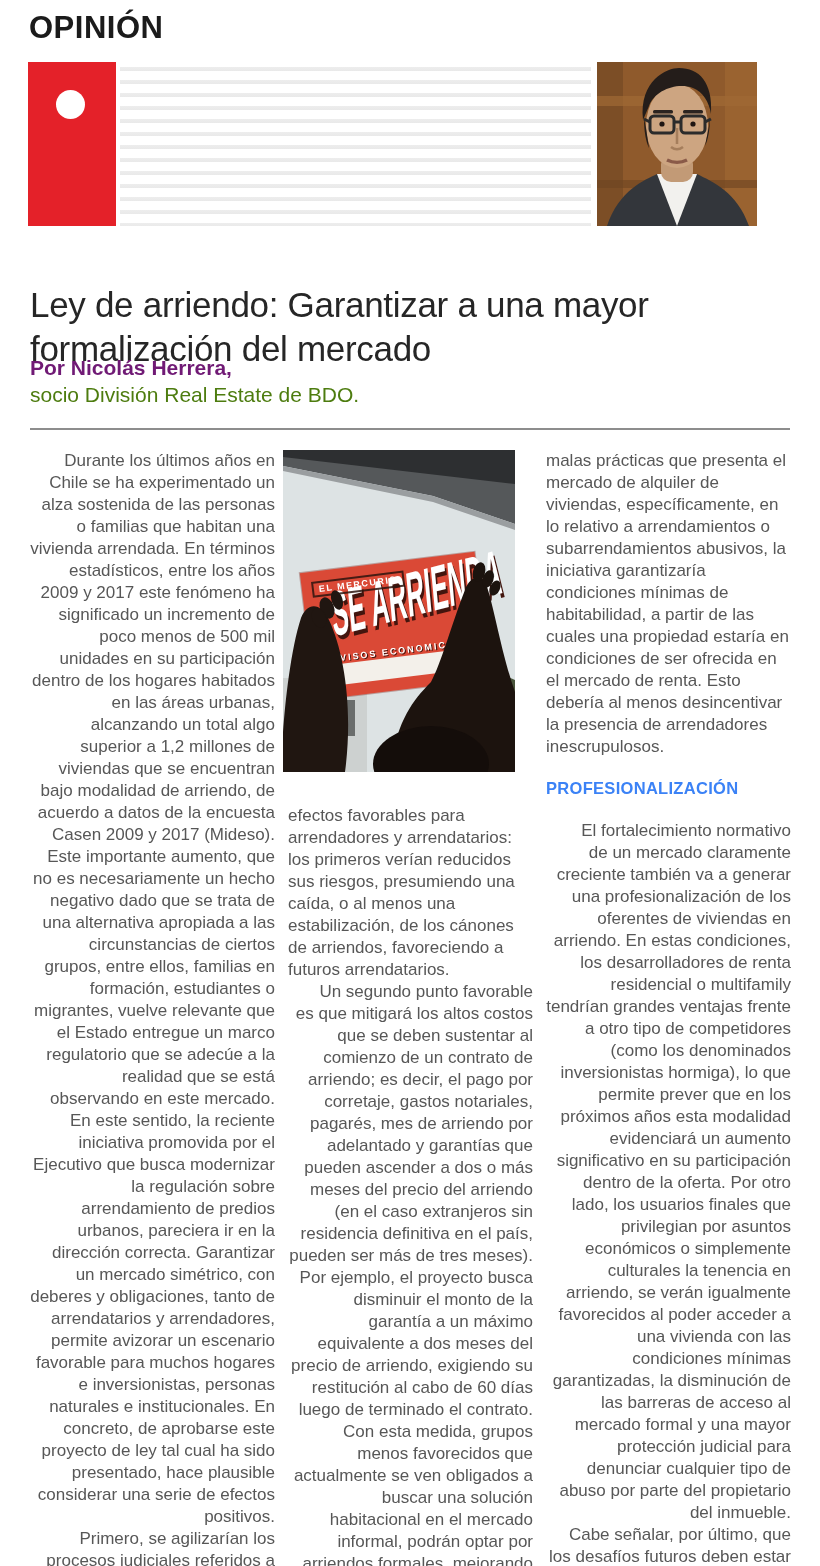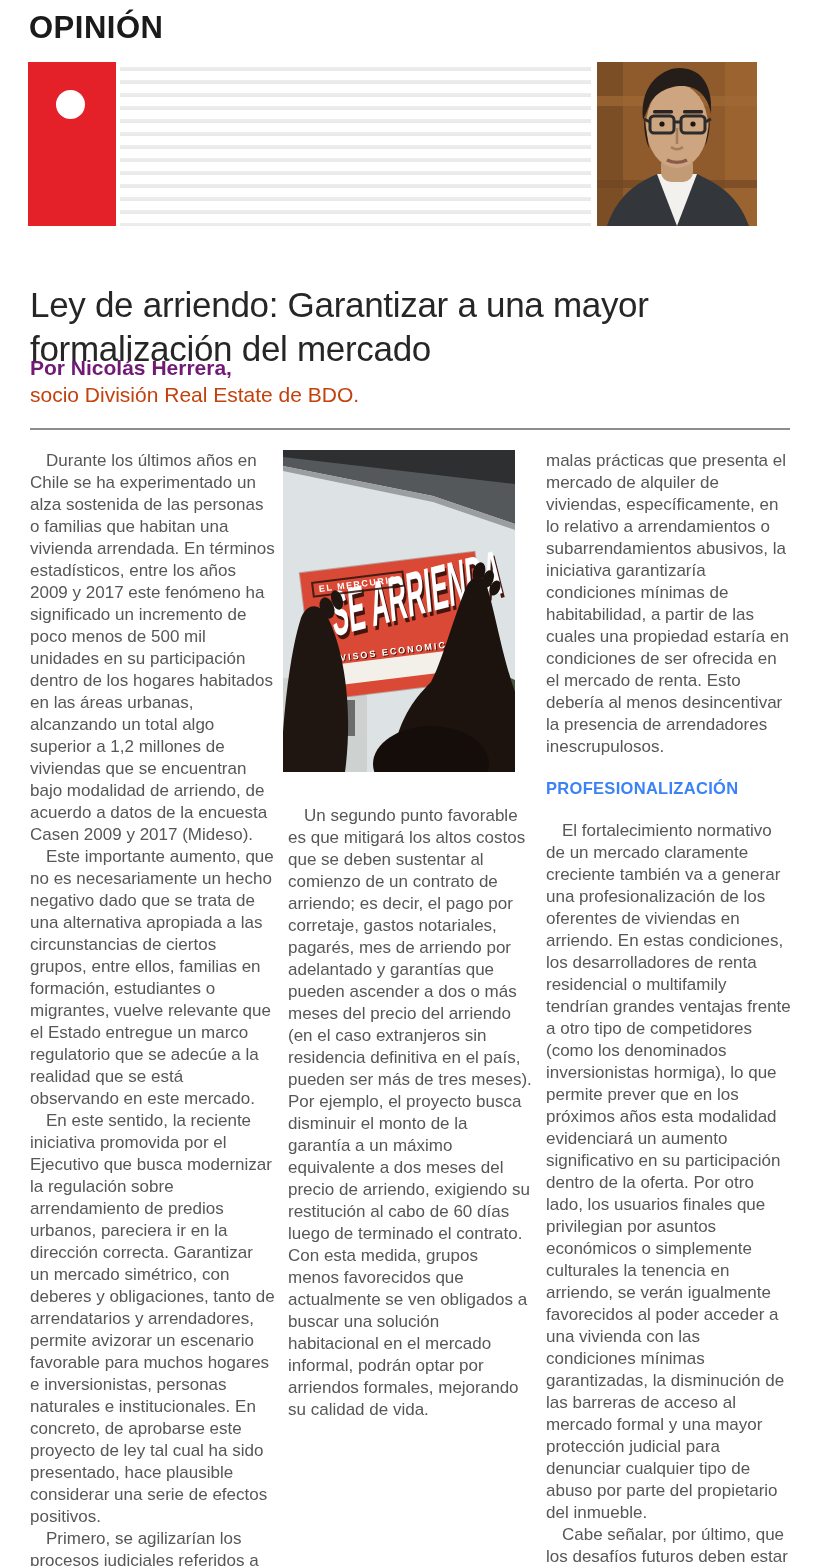--- a/index.html
+++ b/index.html
@@ -14,28 +14,28 @@
   .banner-red .dot{position:absolute;left:28px;top:28px;width:29px;height:29px;border-radius:50%;
                    background:#ffffff;}
   .banner-stripes{flex:1 1 auto;margin-left:4px;height:164px;
      background-image:repeating-linear-gradient(180deg,#ffffff 0px,#ffffff 5px,#ededed 5px,#e9e9e9 9px,#ffffff 9px,#ffffff 13px);}
   .banner-photo{flex:0 0 auto;width:160px;height:164px;margin-left:6px;position:relative;overflow:hidden;}
 
   
   .headline{position:absolute;left:30px;top:260px;width:668px;font-size:35px;line-height:44px;
             font-weight:400;color:#262626;letter-spacing:-0.3px;}
   .byline-bold{position:absolute;left:30px;top:356px;font-size:21px;font-weight:700;color:#701a75;}
-  .byline-role{position:absolute;left:30px;top:383px;font-size:21px;font-weight:400;color:#c2410c;}
+  .byline-role{position:absolute;left:30px;top:383px;font-size:21px;font-weight:400;color:#4d7c0f;}
   .rule{position:absolute;left:30px;top:428px;width:760px;height:2px;background:#8d8d8d;}
 
   
   .article{position:absolute;left:30px;top:450px;width:762px;display:flex;gap:13px;}
   .col{width:245px;flex:0 0 auto;}
   .col p{margin:0;font-size:17px;line-height:22px;color:#575757;letter-spacing:0;}
-  .col p.indent{text-indent:16px;}
+  .col p.indent{text-indent:16px;text-align:right;}
   .subhead{margin:21px 0 22px 0;font-size:16.5px;font-weight:700;color:#3b82f6;letter-spacing:.3px;}
 
   
   .arriendo-photo{position:relative;width:232px;height:322px;margin:0 0 33px -5px;overflow:hidden;
                   background:#dce2e3;}
   .arriendo-photo svg{position:absolute;left:0;top:0;}
   .sign{position:absolute;left:24px;top:112px;width:176px;height:128px;background:#da4936;
         transform:rotate(-7deg);box-shadow:0 0 0 1px rgba(120,30,20,.35);}
   .sign-brand{position:absolute;left:10px;top:10px;padding:1px 5px;border:2px solid rgba(45,20,14,.85);
         color:#fff;font-size:9px;font-weight:700;letter-spacing:1.5px;white-space:nowrap;z-index:3;}
@@ -148,20 +148,21 @@
 
           <path d="M232,322 L106,322 C114,272 128,252 148,232 C158,214 170,170 182,140 C186,127 199,123 203,134 C211,156 218,202 232,242 Z" fill="#1c130e"></path>
           <ellipse cx="196" cy="122" rx="6" ry="10" fill="#1c130e" transform="rotate(16 196 122)"></ellipse>
           <ellipse cx="205" cy="129" rx="5.5" ry="9" fill="#1c130e" transform="rotate(20 205 129)"></ellipse>
           <ellipse cx="212" cy="138" rx="5" ry="8" fill="#1c130e" transform="rotate(24 212 138)"></ellipse>
 
           <ellipse cx="148" cy="314" rx="58" ry="38" fill="#140d0a"></ellipse>
         </svg>
       </div>
 
+      <p>efectos favorables para arrendadores y arrendatarios: los primeros verían reducidos sus riesgos, presumiendo una caída, o al menos una estabilización, de los cánones de arriendos, favoreciendo a futuros arrendatarios.</p>
       <p class="indent">Un segundo punto favorable es que mitigará los altos costos que se deben sustentar al comienzo de un contrato de arriendo; es decir, el pago por corretaje, gastos notariales, pagarés, mes de arriendo por adelantado y garantías que pueden ascender a dos o más meses del precio del arriendo (en el caso extranjeros sin residencia definitiva en el país, pueden ser más de tres meses). Por ejemplo, el proyecto busca disminuir el monto de la garantía a un máximo equivalente a dos meses del precio de arriendo, exigiendo su restitución al cabo de 60 días luego de terminado el contrato. Con esta medida, grupos menos favorecidos que actualmente se ven obligados a buscar una solución habitacional en el mercado informal, podrán optar por arriendos formales, mejorando su calidad de vida.</p>
 
     </div>
 
     <div class="col">
       <p>malas prácticas que presenta el mercado de alquiler de viviendas, específicamente, en lo relativo a arrendamientos o subarrendamientos abusivos, la iniciativa garantizaría condiciones mínimas de habitabilidad, a partir de las cuales una propiedad estaría en condiciones de ser ofrecida en el mercado de renta. Esto debería al menos desincentivar la presencia de arrendadores inescrupulosos.</p>
       <h3 class="subhead">PROFESIONALIZACIÓN</h3>
       <p class="indent">El fortalecimiento normativo de un mercado claramente creciente también va a generar una profesionalización de los oferentes de viviendas en arriendo. En estas condiciones, los desarrolladores de renta residencial o multifamily tendrían grandes ventajas frente a otro tipo de competidores (como los denominados inversionistas hormiga), lo que permite prever que en los próximos años esta modalidad evidenciará un aumento significativo en su participación dentro de la oferta. Por otro lado, los usuarios finales que privilegian por asuntos económicos o simplemente culturales la tenencia en arriendo, se verán igualmente favorecidos al poder acceder a una vivienda con las condiciones mínimas garantizadas, la disminución de las barreras de acceso al mercado formal y una mayor protección judicial para denunciar cualquier tipo de abuso por parte del propietario del inmueble.</p>
       <p class="indent">Cabe señalar, por último, que los desafíos futuros deben estar vinculados al monitoreo de la evolución del mercado de arriendo en Chile, así como a la entrega de información relevante por parte de todos los actores de la industria.</p>
     </div>

